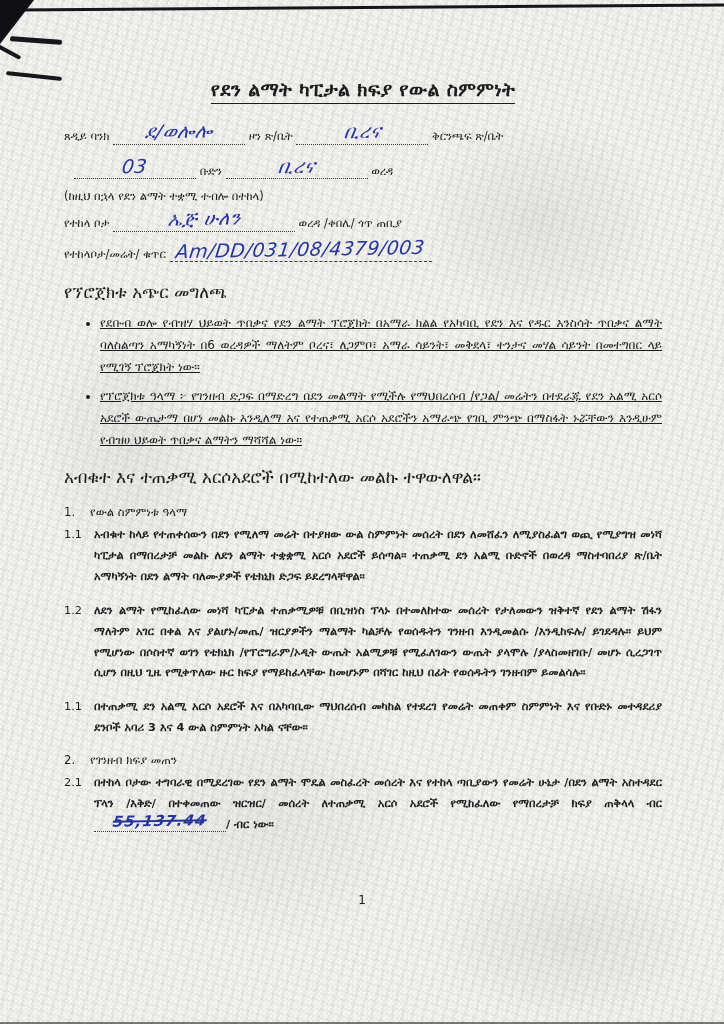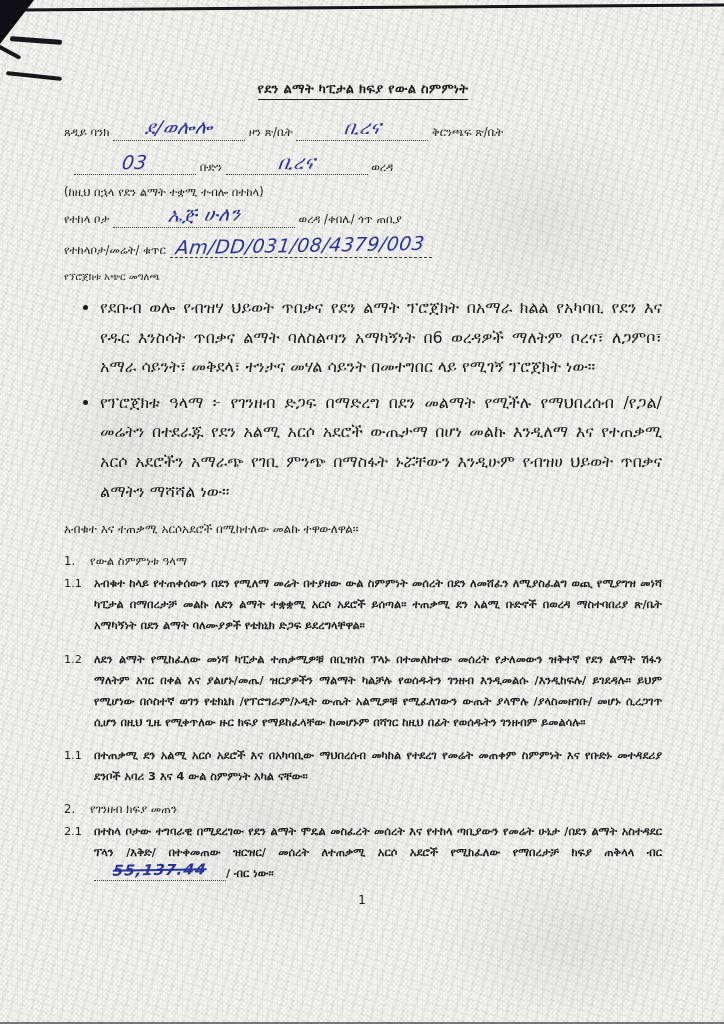--- a/index.html
+++ b/index.html
@@ -26,36 +26,36 @@
     border-left:34px solid #101014;border-bottom:44px solid transparent;}
   .fold-mark{position:absolute;background:#16161c;border-radius:2px;}
   .fm1{left:10px;top:38px;width:52px;height:5px;transform:rotate(4deg);}
   .fm2{left:6px;top:74px;width:56px;height:4px;transform:rotate(6deg);}
   .fm3{left:-4px;top:50px;width:26px;height:4px;transform:rotate(28deg);}
   .bottom-edge{position:absolute;left:0;bottom:0;width:724px;height:2px;background:rgba(20,20,25,0.55);}
 
   .page{position:relative;padding:78px 62px 0 64px;}
 
   .title-wrap{text-align:center;margin-bottom:22px;}
-  .doc-title{display:inline-block;font-size:13px;font-weight:bold;letter-spacing:0.3px;
+  .doc-title{display:inline-block;font-size:19px;font-weight:bold;letter-spacing:0.3px;
     border-bottom:1.6px solid #1c1c1e;padding-bottom:2px;}
 
   .form-line{font-size:11.5px;margin-bottom:10px;white-space:nowrap;}
   .dots{display:inline-block;border-bottom:1.6px dotted #3a3a40;text-align:center;
     vertical-align:baseline;line-height:1;padding:0 6px 1px 6px;}
   .ink{color:#27359b;font-style:italic;letter-spacing:1px;display:inline-block;
     transform:skewX(-8deg) rotate(-1deg);font-size:17px;line-height:0.8;position:relative;top:-2px;}
   .ink-big{font-size:19px;letter-spacing:0.5px;}
   .ink-strike{text-decoration:line-through;text-decoration-thickness:1.5px;}
-  .summary-heading{font-size:10px;margin:13px 0 10px 0;}
+  .summary-heading{font-size:17px;margin:20px 0 10px 0;}
 
   ul.bullets{margin:0 0 14px 0;padding-left:36px;}
-  ul.bullets li{font-size:16px;line-height:1.85;margin-bottom:6px;text-align:justify;}
+  ul.bullets li{font-size:12px;line-height:1.85;margin-bottom:6px;text-align:justify;text-decoration:underline;}
 
-  .parties{font-size:12px;margin:16px 0 18px 0;}
+  .parties{font-size:17px;margin:16px 0 18px 0;}
 
   .sec-head{display:flex;font-size:11.6px;margin:14px 0 6px 0;font-weight:500;}
   .sec-num{width:26px;flex:none;}
   .clause{display:flex;font-size:11.3px;line-height:1.85;margin-bottom:13px;}
   .clause-num{width:30px;flex:none;}
   .clause-body{flex:1;text-align:justify;font-weight:bold;}
 
   .page-num{position:absolute;left:0;top:893px;width:724px;text-align:center;font-size:12px;}
 </style>
 </head>

